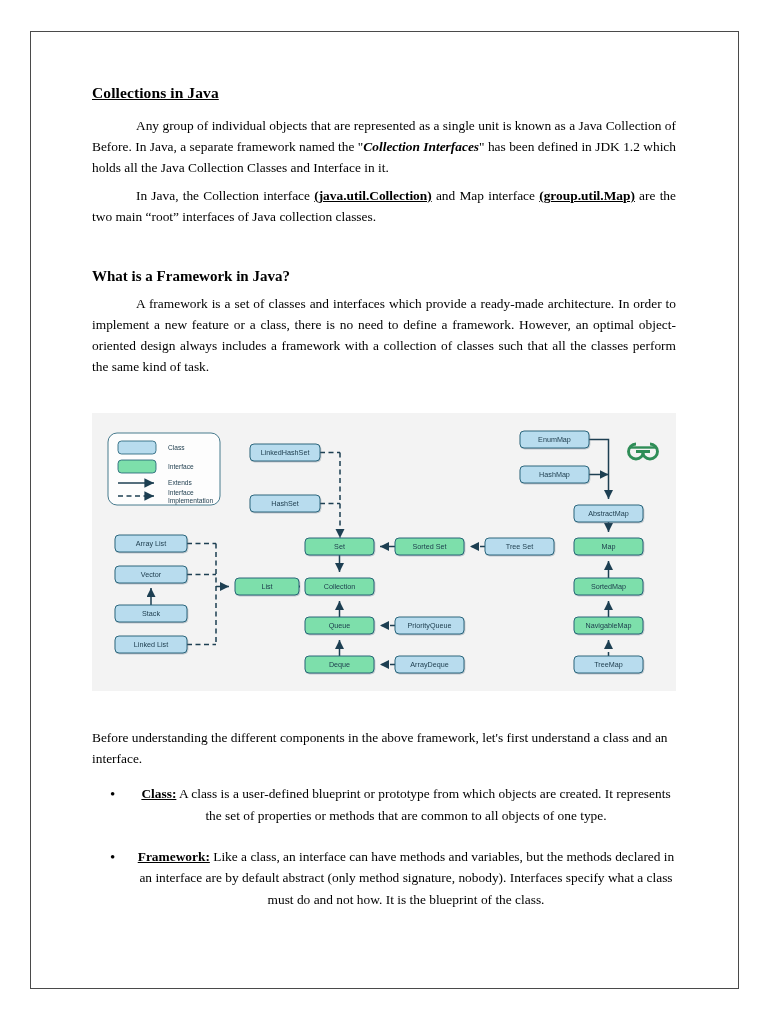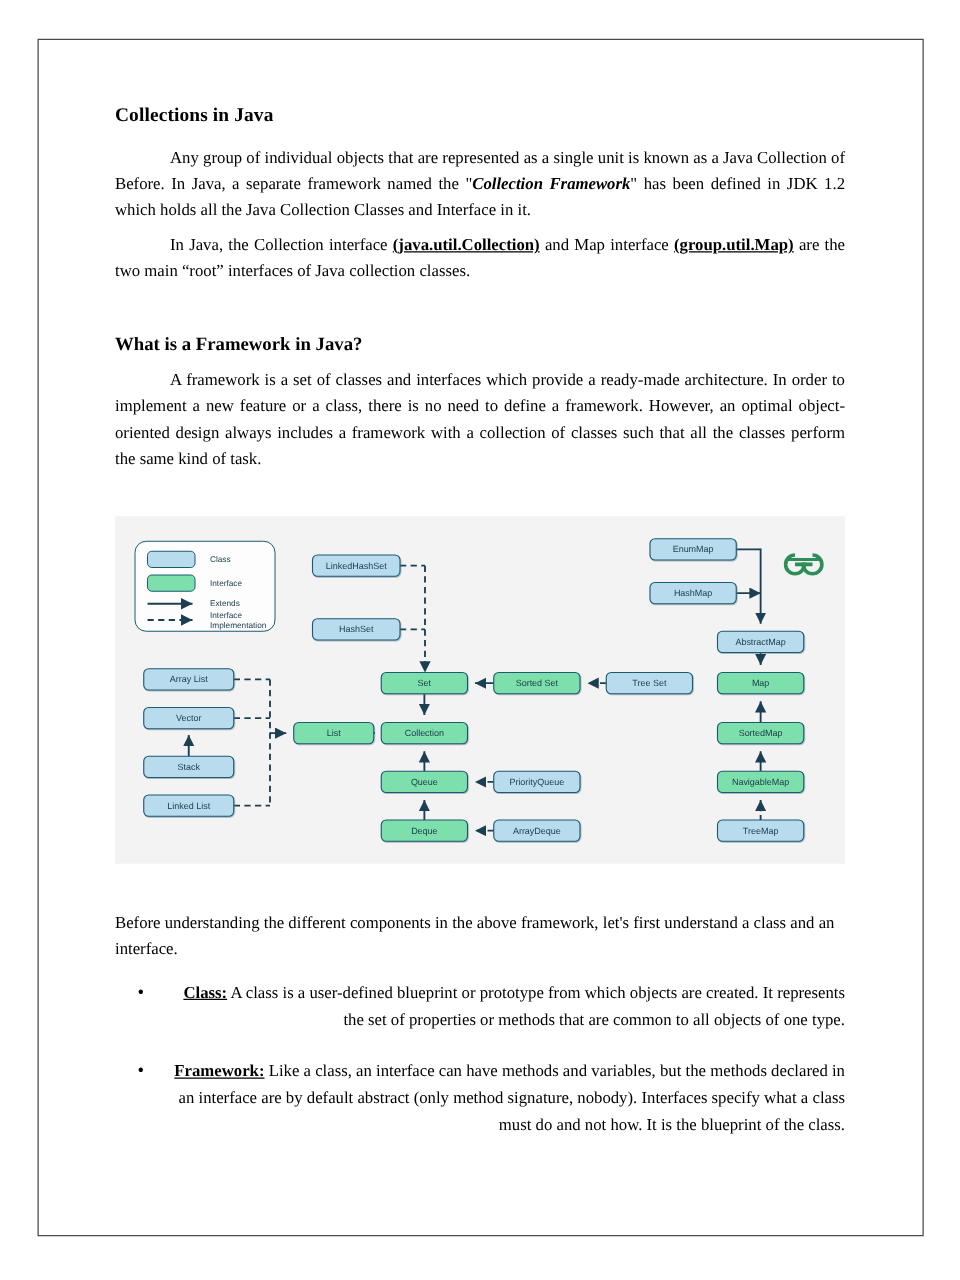--- a/index.html
+++ b/index.html
@@ -34,20 +34,21 @@
   
   #content {
     position: absolute;
     left: 92px; top: 84px;
     width: 584px;
   }
 
   .doc-h1 {
     font-size: 15.5px;
     font-weight: bold;
+    text-decoration: underline;
     color: #000;
     margin: 0 0 13px 0;
     letter-spacing: 0.1px;
   }
   .doc-h2 {
     font-size: 15px;
     font-weight: bold;
     color: #000;
     margin: 0 0 8px 0;
   }
@@ -71,21 +72,21 @@
     padding: 0;
     list-style: none;
   }
   .bullet-item {
     position: relative;
     padding-left: 44px;
     font-size: 13.4px;
     line-height: 1.60;
     color: #000;
     margin-bottom: 20px;
-    text-align: right;
+    text-align: center;
   }
   .bullet-item::before {
     content: "\2022";
     position: absolute;
     left: 18px;
     top: -1px;
     font-size: 15px;
     color: #000;
   }
 
@@ -116,21 +117,21 @@
 </head>
 <body>
 
 <div id="page-sheet">
   <div id="page-border"></div>
 
   <div id="content">
 
     <div class="doc-h1">Collections in Java</div>
 
-    <p class="para indent"><span>Any group of individual objects that are represented as a single unit is known as a Java Collection of Before. In Java, a separate framework named the "</span><span class="bi">Collection Framework</span><span>" has been defined in JDK 1.2 which holds all the Java Collection Classes and Interface in it.</span></p>
+    <p class="para indent"><span>Any group of individual objects that are represented as a single unit is known as a Java Collection of Before. In Java, a separate framework named the "</span><span class="bi">Collection Interfaces</span><span>" has been defined in JDK 1.2 which holds all the Java Collection Classes and Interface in it.</span></p>
 
     <p class="para indent"><span>In Java, the Collection interface </span><span class="b">(java.util.Collection)</span><span> and Map interface </span><span class="b">(group.util.Map)</span><span> are the two main “root” interfaces of Java collection classes.</span></p>
 
     <div class="spacer-lg"></div>
 
     <div class="doc-h2">What is a Framework in Java?</div>
 
     <p class="para indent">A framework is a set of classes and interfaces which provide a ready-made architecture. In order to implement a new feature or a class, there is no need to define a framework. However, an optimal object-oriented design always includes a framework with a collection of classes such that all the classes perform the same kind of task.</p>
 
   </div>

